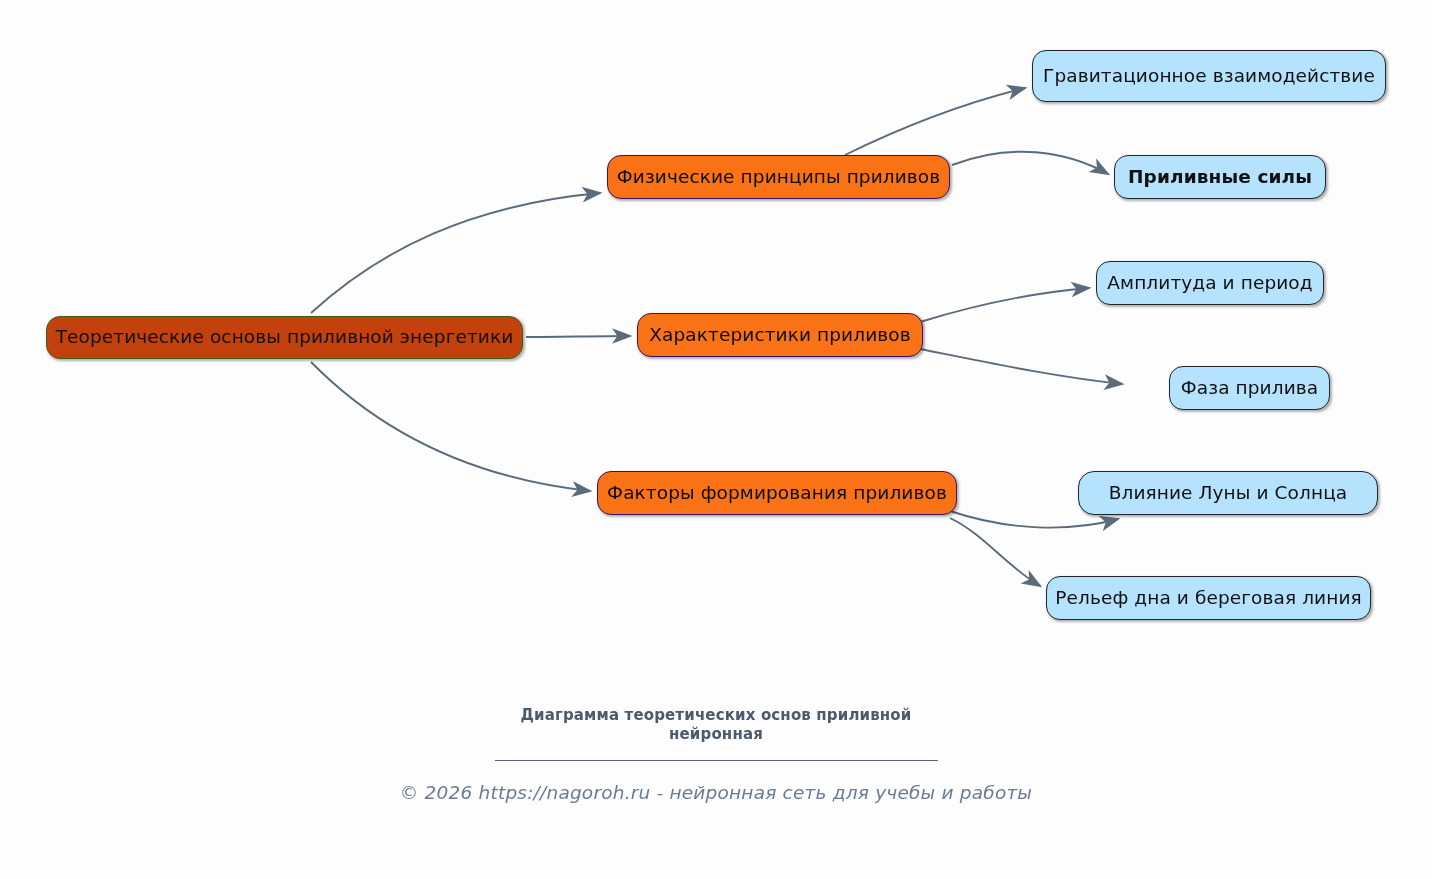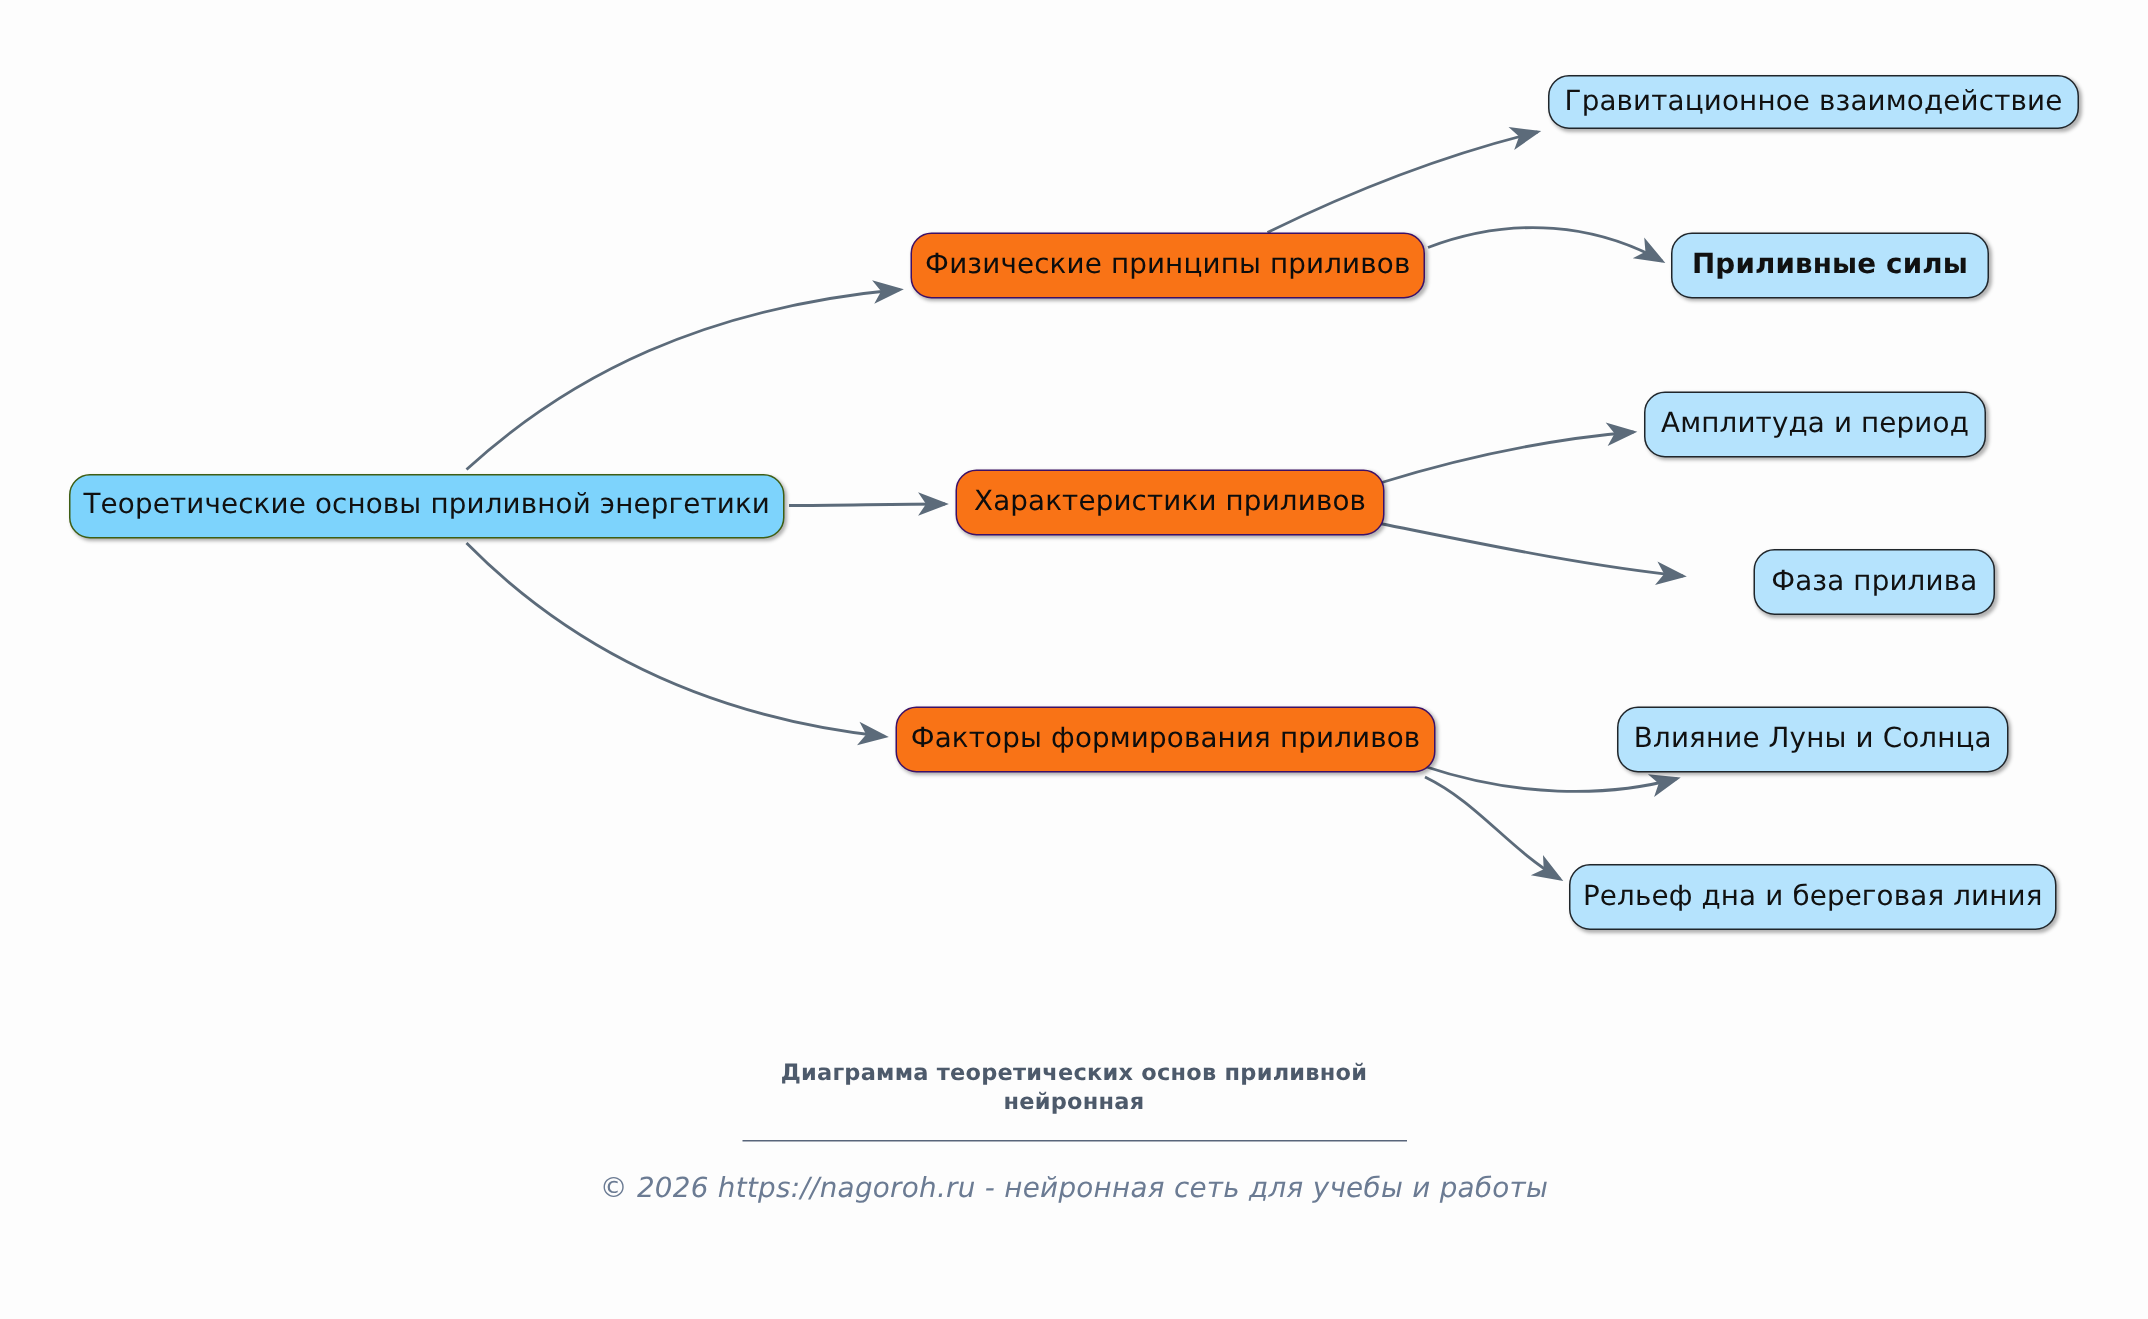--- a/index.html
+++ b/index.html
@@ -44,45 +44,45 @@
     white-space: nowrap;
     color: #111111;
     font-size: 18.5px;
     line-height: 1;
     letter-spacing: .1px;
     padding: 0 16px;
     box-shadow: 1.5px 1.5px 2.5px rgba(0,0,0,.30);
   }
 
   .node.root {
-    background: #7dd3fc;
+    background: #c2410c;
     border-color: #3e5e14;
   }
   .node.branch {
     background: #f97316;
     border-color: #3c1167;
     color: #0d0d0d;
   }
   .node.leaf {
     background: #b5e3fd;
     border-color: #20262b;
   }
 
   
   #n-root        { left: 46px;   top: 316px; width: 477px; height: 43px; }
 
   #n-physics     { left: 607px;  top: 155px; width: 343px; height: 44px; }
   #n-chars       { left: 637px;  top: 313px; width: 286px; height: 44px; }
   #n-factors     { left: 597px;  top: 471px; width: 360px; height: 44px; }
 
-  #n-gravity     { left: 1032px; top: 50px;  width: 354px; height: 36px; }
+  #n-gravity     { left: 1032px; top: 50px;  width: 354px; height: 52px; }
   #n-tidalforce  { left: 1114px; top: 155px; width: 212px; height: 44px; font-weight: bold; }
   #n-amplitude   { left: 1096px; top: 261px; width: 228px; height: 44px; }
   #n-phase       { left: 1129px; top: 366px; width: 161px; height: 44px; margin-left: 40px; }
-  #n-moonsun     { left: 1078px; top: 471px; width: 261px; height: 44px; }
+  #n-moonsun     { left: 1078px; top: 471px; width: 300px; height: 44px; border-radius: 16px; }
   #n-relief      { left: 1046px; top: 576px; width: 325px; height: 44px; }
 
   
   #caption-block {
     position: absolute;
     left: 0;
     top: 706px;
     width: 1432px;
     text-align: center;
   }

